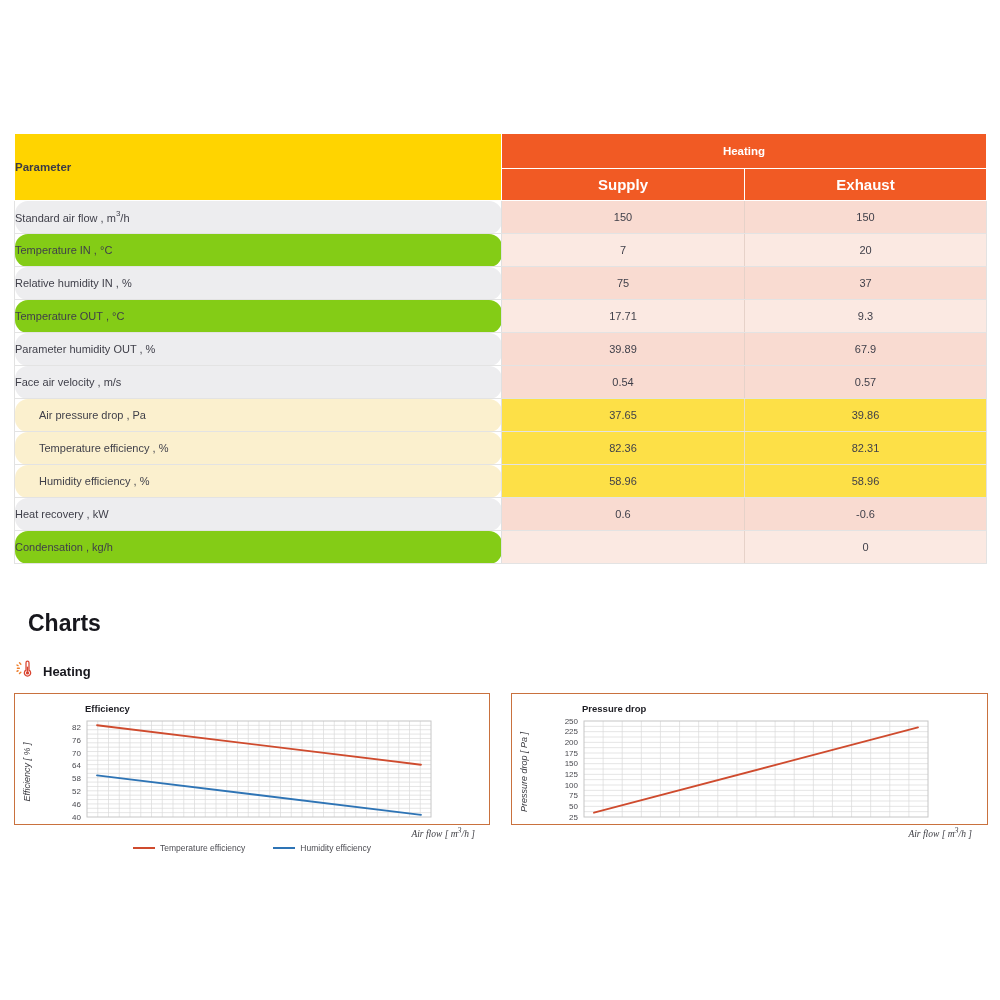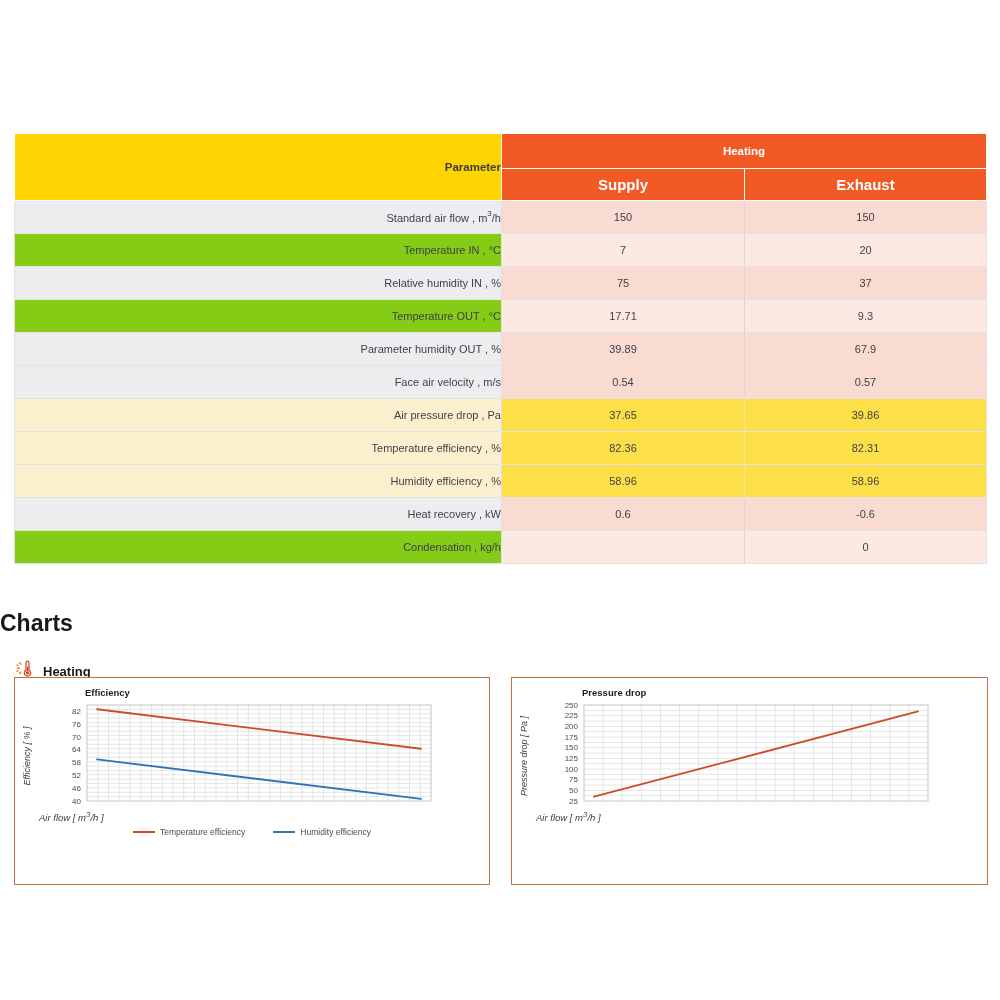--- a/index.html
+++ b/index.html
@@ -4,56 +4,56 @@
 <style>
   html,body{margin:0;padding:0;background:#fff;}
   .page{position:relative;width:1000px;height:1000px;background:#ffffff;
         font-family:"Liberation Sans",sans-serif;overflow:hidden;}
 
   
   table.params{position:absolute;left:14px;top:133px;width:972px;
                border-collapse:collapse;table-layout:fixed;border:1px solid #e2e2e2;}
   table.params th, table.params td{padding:0;}
   th.param-head{background:#FFD400;color:#3b3b45;font-size:11.5px;font-weight:700;
-                text-align:right;height:66px;border:1px solid #fff;}
+                text-align:left;height:66px;border:1px solid #fff;}
   th.group-head{background:#F15A24;color:#ffffff;font-size:11.5px;font-weight:700;
                 text-align:center;height:34px;border:1px solid #fff;}
   th.col-head{background:#F15A24;color:#ffffff;font-size:15px;font-weight:700;
               text-align:center;height:31px;border:1px solid #fff;}
   td{height:32px;font-size:11px;color:#3f3f49;border-bottom:1px solid #e3e3e3;}
-  td.cell-label{text-align:right;padding-left:13px;border-right:1px solid #e0e0e0;}
+  td.cell-label{text-align:left;padding-left:13px;border-right:1px solid #e0e0e0;border-radius:13px;}
   td.cell-value{text-align:center;border-right:1px solid #e6d2c9;}
   td.cell-exhaust{border-right:none;}
   tr.row-gray   td.cell-label{background:#EDEDEF;}
   tr.row-white  td.cell-label{background:#84cc16;}
   tr.row-yellow td.cell-label{background:#FBF0CE;padding-left:24px;}
   tr.row-gray   td.cell-value{background:#F9DBD1;}
   tr.row-white  td.cell-value{background:#FBE9E2;}
   tr.row-yellow td.cell-value{background:#fde047;border-right-color:#ecdfbc;}
   td.cell-label sup{font-size:8px;position:relative;top:-1px;}
 
   
-  .charts-title{position:absolute;left:0;top:610px;font-size:23px;font-weight:700;
+  .charts-title{position:absolute;left:28px;top:610px;font-size:23px;font-weight:700;
                 color:#17171d;}
   .subsection{position:absolute;left:14px;top:659px;display:flex;align-items:center;gap:9px;}
   .subsection .sub-label{font-size:13px;font-weight:700;color:#17171d;}
 
-  .chart-panel{position:absolute;top:677px;height:208px;background:#fff;
+  .chart-panel{position:absolute;top:693px;height:132px;background:#fff;
                border:1px solid #C9713E;box-sizing:border-box;}
   .chart-panel.first{left:14px;width:476px;}
   .chart-panel.second{left:511px;width:477px;}
   .chart-title{margin:9px 0 4px 70px;font-size:9.5px;font-weight:700;color:#1e1e24;}
   .chart-body{display:flex;height:108px;}
   .ylabel-box{width:24px;position:relative;flex:0 0 24px;}
   .ylabel-box span{position:absolute;left:50%;top:50%;
                    transform:translate(-50%,-50%) rotate(-90deg);
                    white-space:nowrap;font-size:9px;font-style:italic;color:#3c3c42;}
   .plot-svg{width:436px;height:108px;display:block;}
-  .xlabel{width:436px;margin-left:24px;text-align:left;font-size:9.5px;
-          font-style:italic;color:#3c3c42;margin-top:0;}
+  .xlabel{width:436px;margin-left:24px;text-align:right;font-size:9.5px;
+          font-style:italic;color:#3c3c42;margin-top:0;font-family:Liberation Serif, serif;}
   .legend{display:flex;justify-content:center;align-items:flex-start;gap:28px;margin-top:4px;}
   .legend-item{display:flex;align-items:center;font-size:8.5px;color:#4c4c52;}
   .legend-item .dash{display:inline-block;width:22px;height:2px;margin-right:5px;}
 </style>
 </head>
 <body>
 
 <div class="page">
 
   <table class="params">

